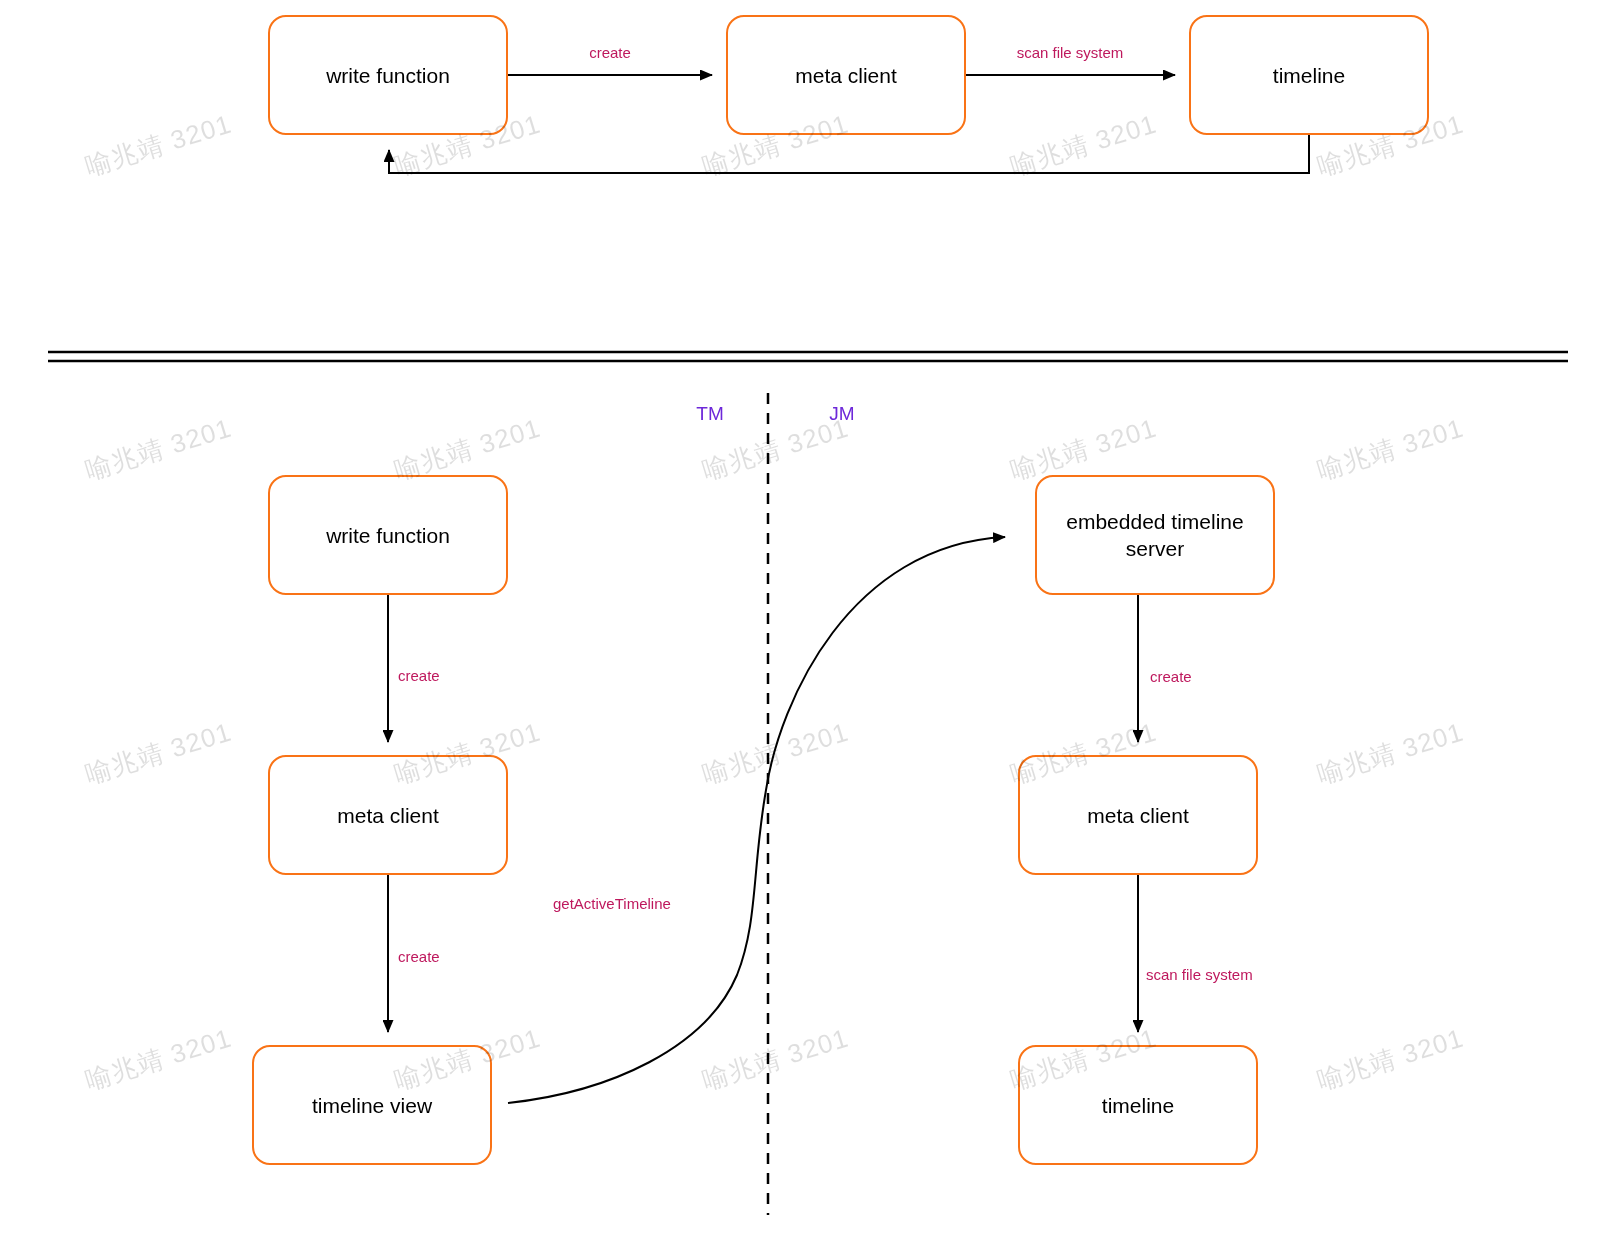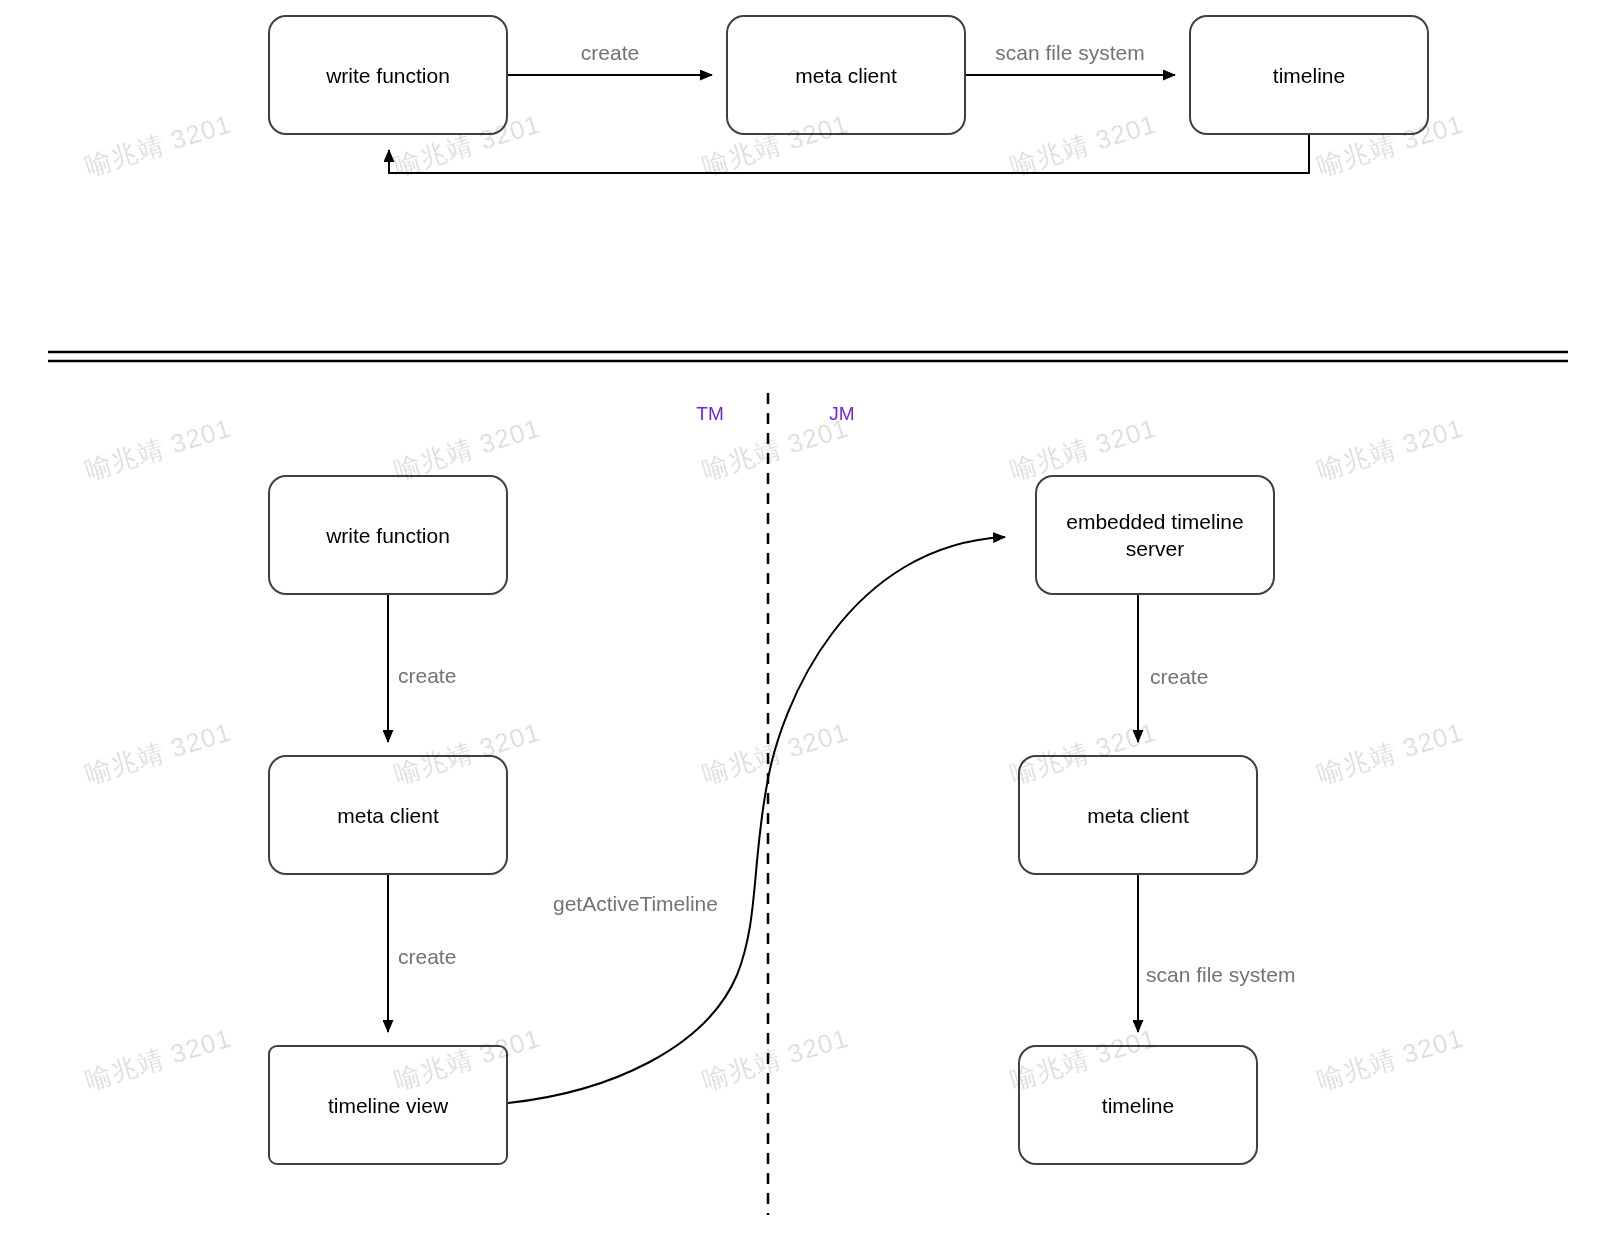--- a/index.html
+++ b/index.html
@@ -18,38 +18,38 @@
   #edges-svg {
     position: absolute;
     left: 0; top: 0;
     z-index: 1;
   }
   .node {
     position: absolute;
     box-sizing: border-box;
     width: 240px;
     height: 120px;
-    border: 2px solid #404040;
+    border: 2px solid #f97316;
     border-radius: 18px;
     background: #ffffff;
     display: flex;
     align-items: center;
     justify-content: center;
     text-align: center;
     font-size: 21px;
     line-height: 27px;
     color: #000000;
     padding: 0 18px;
     z-index: 2;
   }
   .edge-label {
     position: absolute;
-    font-size: 21px;
+    font-size: 15px;
     line-height: 22px;
-    color: #737373;
+    color: #be185d;
     white-space: nowrap;
     z-index: 3;
     background: transparent;
   }
   .edge-label.centered { transform: translateX(-50%); }
   .lane-label {
     position: absolute;
     font-size: 19px;
     color: #6d28d9;
     white-space: nowrap;
@@ -119,21 +119,21 @@
 
   <div class="lane-label" style="left:710px; top:403px;">TM</div>
   <div class="lane-label" style="left:842px; top:403px;">JM</div>
 
   <div class="node" style="left:268px; top:475px;">
     <span>write function</span>
   </div>
   <div class="node" style="left:268px; top:755px;">
     <span>meta client</span>
   </div>
-  <div class="node" style="left:268px; top:1045px;border-radius:9px;">
+  <div class="node" style="left:252px; top:1045px;">
     <span>timeline view</span>
   </div>
 
   <div class="edge-label" style="left:398px; top:665px;">create</div>
   <div class="edge-label" style="left:398px; top:946px;">create</div>
 
   <div class="edge-label" style="left:553px; top:885px;margin-top:8px;">getActiveTimeline</div>
 
   <div class="node" style="left:1018px; top:475px;margin-left:17px;">
     <span>embedded timeline server</span>

